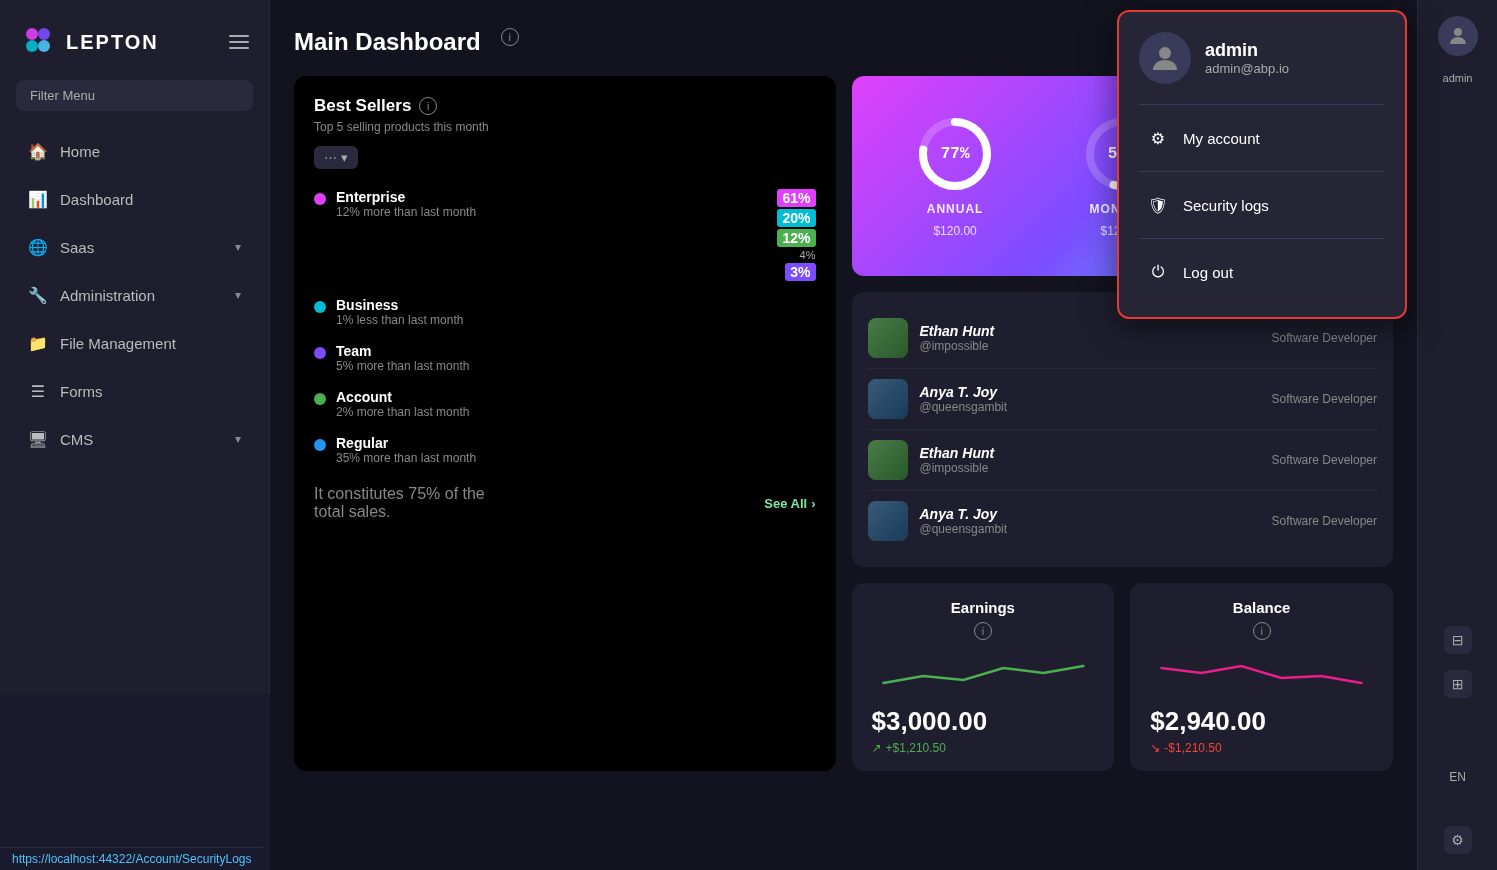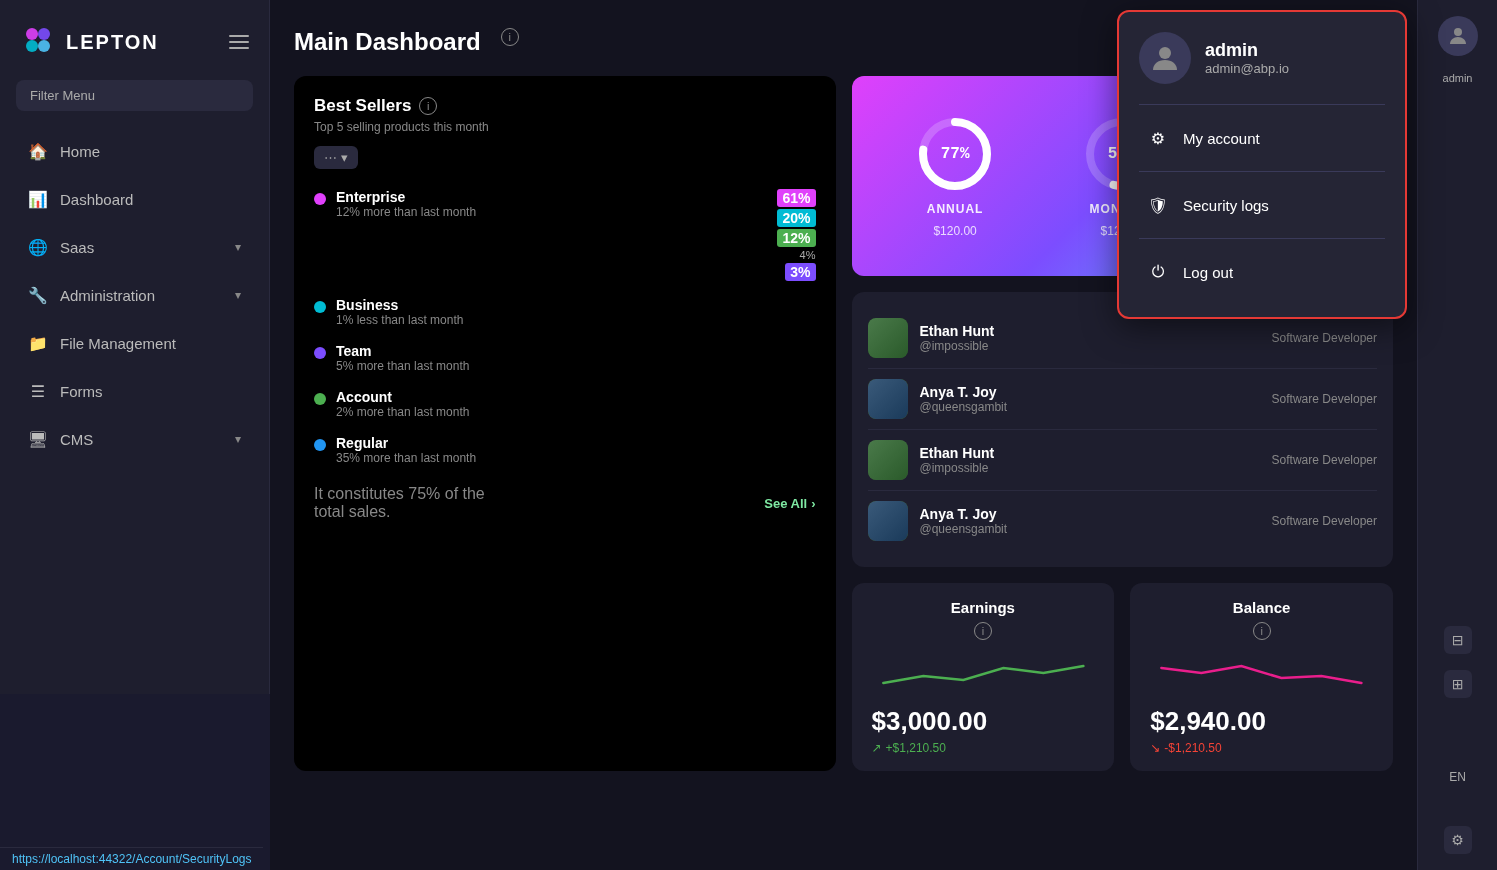--- a/index.html
+++ b/index.html
@@ -306,20 +306,21 @@
     .user-avatar-img {
       width: 40px;
       height: 40px;
       background: linear-gradient(135deg, #4a7a4a, #2a5a2a);
       border-radius: 8px;
     }
     .user-name {
       font-size: 14px;
       font-weight: 600;
       color: #fff;
+      font-style: italic;
     }
     .user-handle {
       font-size: 12px;
       color: #888;
     }
     .user-role {
       margin-left: auto;
       text-align: right;
       font-size: 12px;
       color: #888;

